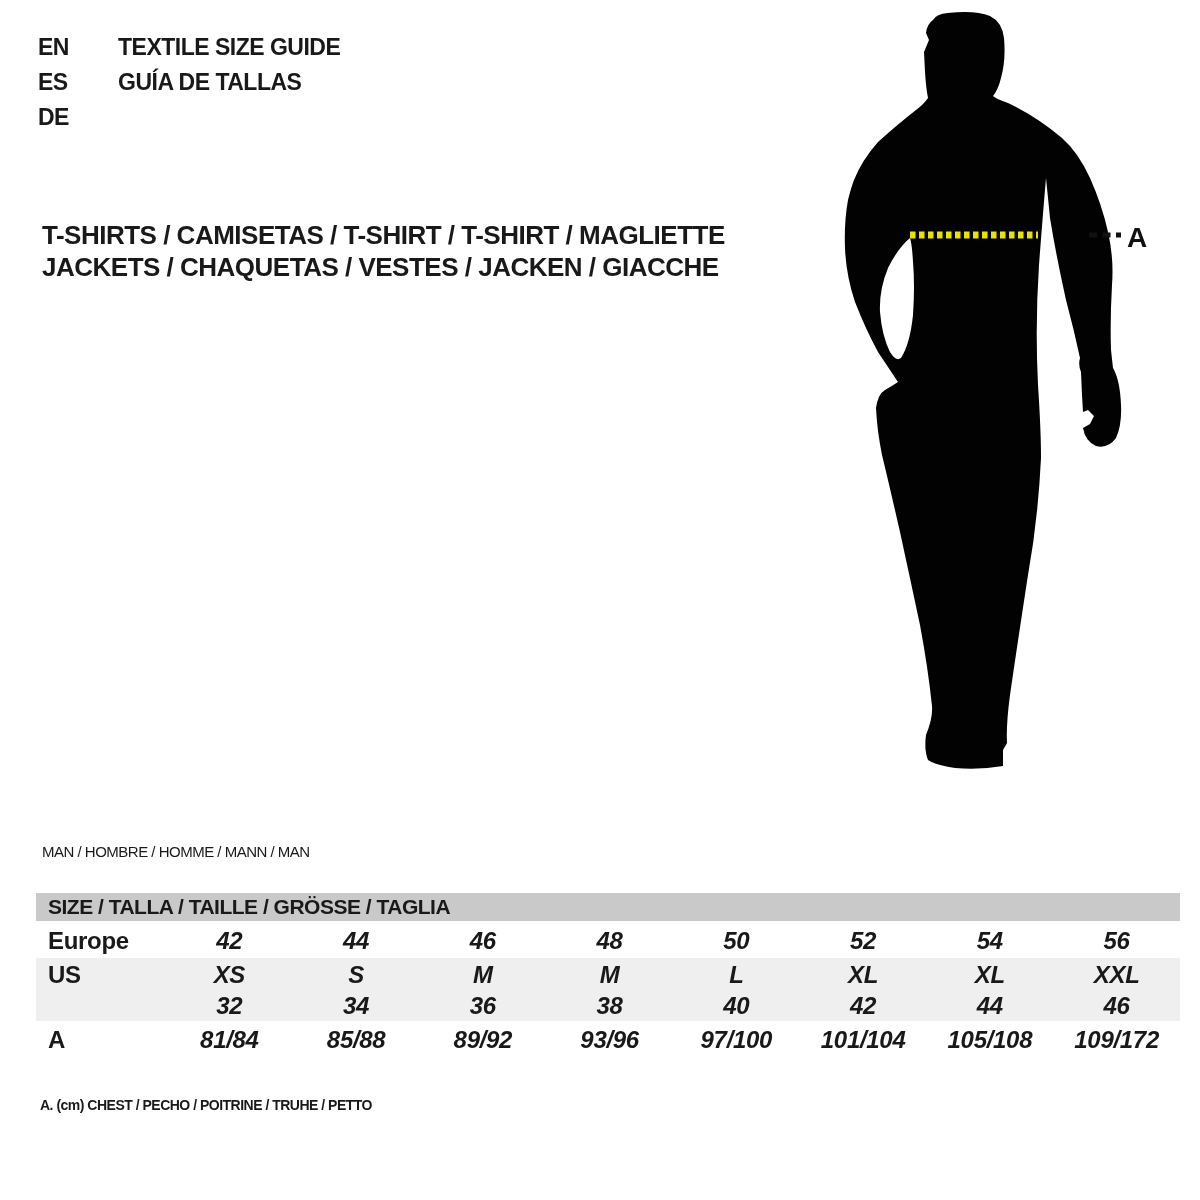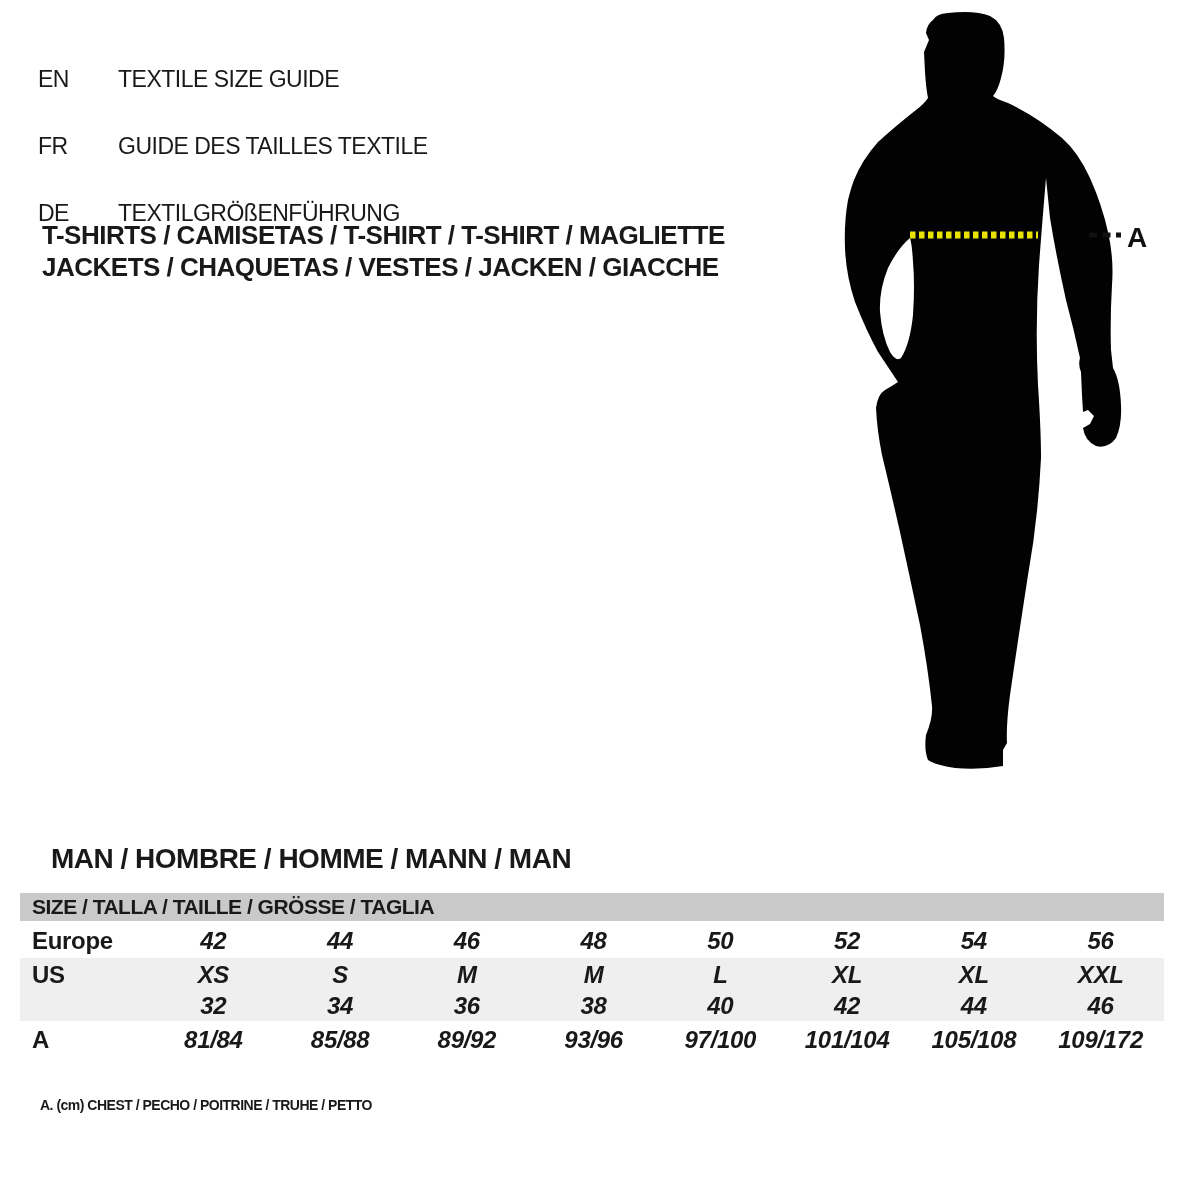--- a/index.html
+++ b/index.html
@@ -2,32 +2,32 @@
 <html style="--text: #191919; --header_bar: #c9c9c9; --row_shaded: #efefef; --silhouette: #020202; --marker_yellow: #e8e400;"><head>
 <meta charset="utf-8">
 <style>
   html,body{margin:0;padding:0;background:#fff;}
   .canvas{
     position:relative;width:1200px;height:1200px;background:#fff;overflow:hidden;
     font-family:"Liberation Sans", sans-serif;color:var(--text,#191919);
   }
   
   .lang-block{position:absolute;left:38px;top:30px;}
-  .lang-row{display:flex;line-height:35px;font-size:23px;font-weight:400;letter-spacing:-0.5px;margin-top:32px;}
+  .lang-row{display:flex;line-height:35px;font-size:23px;font-weight:700;letter-spacing:-0.5px;}
   .lang-code{width:80px;}
   
   .cat-block{position:absolute;left:42px;top:219px;}
   .cat-line{line-height:32px;font-size:26px;font-weight:700;letter-spacing:-0.5px;white-space:nowrap;}
   
   .figure-wrap{position:absolute;left:840px;top:0;width:310px;height:800px;}
   .figure-wrap svg{display:block;width:310px;height:800px;}
   
-  .gender-heading{position:absolute;left:51px;top:843px;font-size:28px;font-weight:700;letter-spacing:-0.5px;}
+  .gender-heading{position:absolute;left:42px;top:843px;font-size:15px;font-weight:400;letter-spacing:-0.5px;}
   
-  .size-table{position:absolute;left:20px;top:893px;width:1144px;}
+  .size-table{position:absolute;left:36px;top:893px;width:1144px;}
   .t-header{
     height:28px;margin-bottom:2px;background:var(--header_bar,#c9c9c9);
     display:flex;align-items:center;padding-left:12px;box-sizing:border-box;
     font-size:21px;font-weight:700;letter-spacing:-0.5px;
   }
   .t-row{display:flex;align-items:center;font-size:24px;font-weight:700;letter-spacing:-0.3px;}
   .t-row.shaded{background:var(--row_shaded,#efefef);}
   .t-row.r-europe{height:35px;}
   .t-row.r-us{height:33px;align-items:center;}
   .t-row.r-num{height:30px;}
@@ -41,26 +41,25 @@
 <body>
 
 <div class="canvas">
 
   <div class="lang-block">
     <div class="lang-row">
       <span class="lang-code">EN</span>
       <span class="lang-title">TEXTILE SIZE GUIDE</span>
     </div>
     <div class="lang-row">
-      <span class="lang-code">FR</span>
-      <span class="lang-title">GUIDE DES TAILLES TEXTILE</span>
+      <span class="lang-code">ES</span>
+      <span class="lang-title">GUÍA DE TALLAS</span>
     </div>
     <div class="lang-row">
       <span class="lang-code">DE</span>
-      <span class="lang-title">TEXTILGRÖßENFÜHRUNG</span>
     </div>
   </div>
 
   <div class="cat-block">
     <div class="cat-line">T-SHIRTS / CAMISETAS / T-SHIRT / T-SHIRT / MAGLIETTE</div>
     <div class="cat-line">JACKETS / CHAQUETAS / VESTES / JACKEN / GIACCHE</div>
   </div>
 
   <div class="figure-wrap">
     <svg viewBox="0 0 310 800" xmlns="http://www.w3.org/2000/svg">

